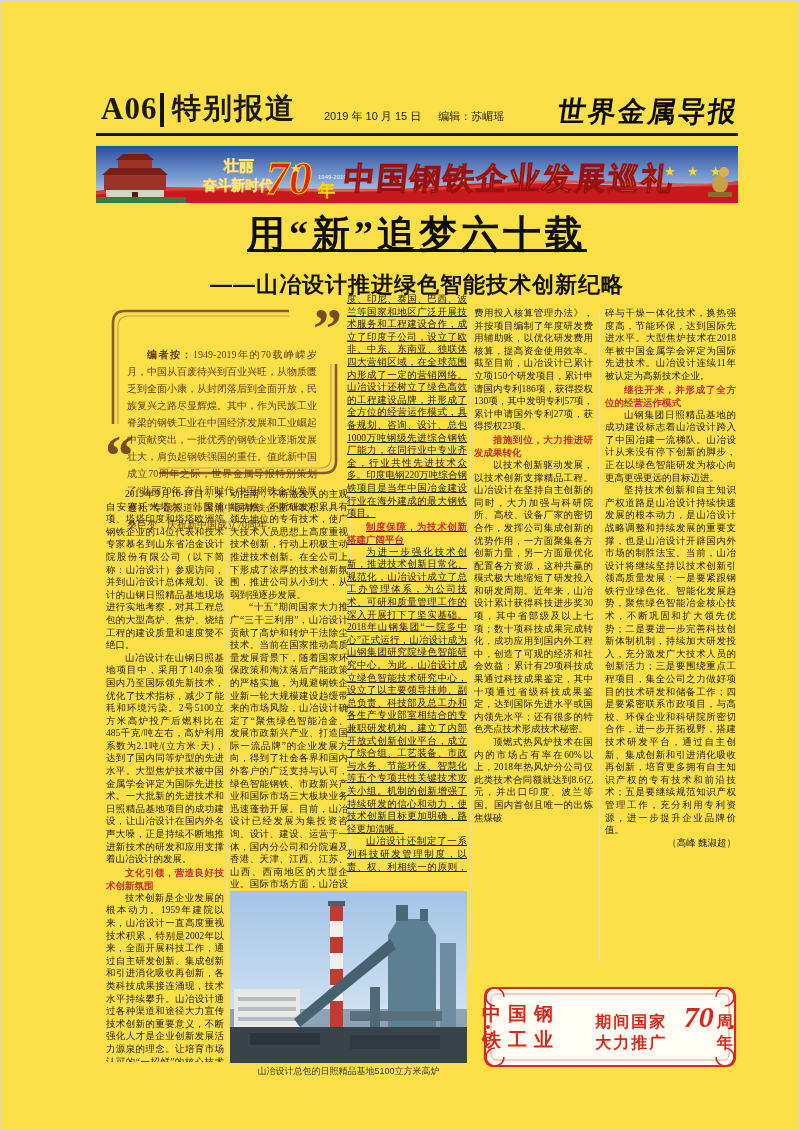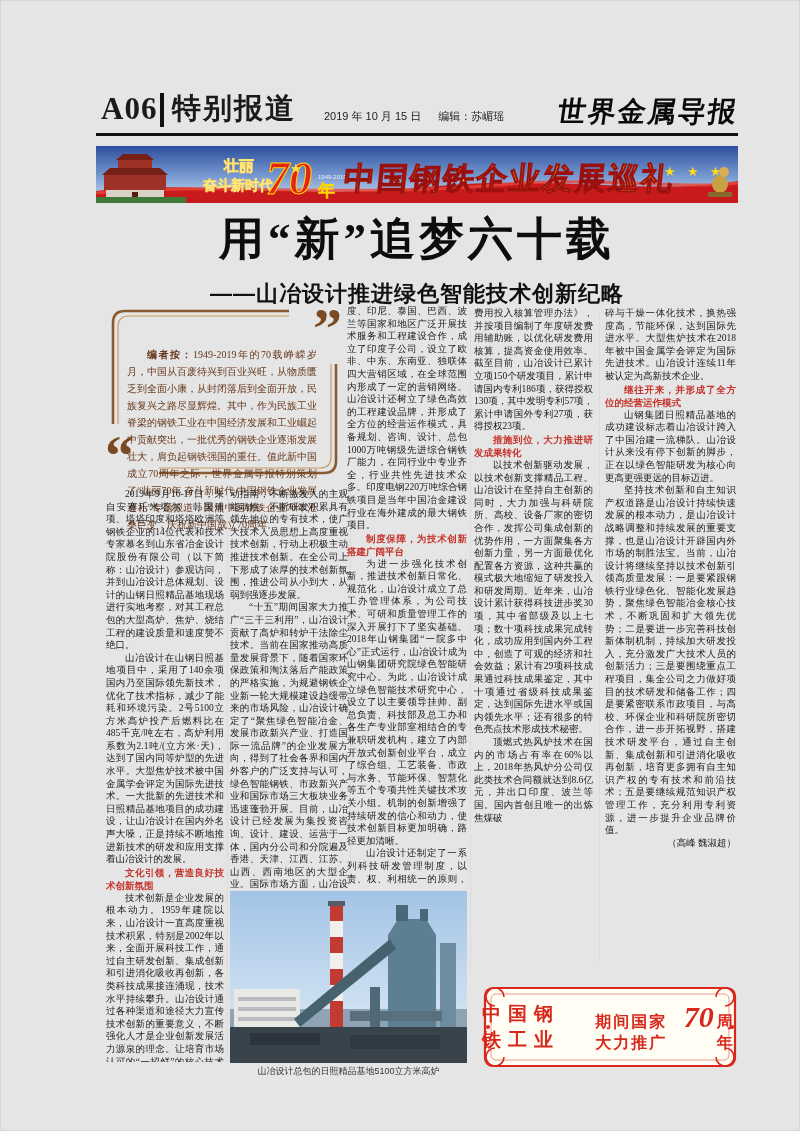--- a/index.html
+++ b/index.html
@@ -1,58 +1,58 @@
 <!DOCTYPE html>
 <html><head>
 <meta charset="utf-8">
 <style>
   html,body{margin:0;padding:0;background:#ffffff;}
-  .page{position:relative;width:800px;height:1131px;margin:0 auto;background:#e5e5e5;
+  .page{position:relative;width:800px;height:1131px;margin:0 auto;background:#fde047;
         border:1px solid #d6d6d6;box-sizing:border-box;overflow:hidden;
         font-family:"Liberation Serif","DejaVu Serif",serif;color:#1a1a1a;}
   
   .masthead{position:absolute;left:95px;top:88px;width:642px;height:44px;}
   .pageno{position:absolute;left:5px;top:2px;font-size:31px;font-weight:900;
           font-family:"Liberation Serif",serif;letter-spacing:1px;}
   .mast-bar{position:absolute;left:64px;top:4px;width:4px;height:34px;background:#111;}
   .section-title{position:absolute;left:76px;top:0px;font-size:29px;font-weight:900;
           font-family:"Liberation Sans","DejaVu Sans",sans-serif;letter-spacing:2px;}
   .dateline{position:absolute;left:228px;top:20px;font-size:11px;
           font-family:"Liberation Sans",sans-serif;color:#222;}
   .dateline span{margin-right:14px;}
   .paper-logo{position:absolute;right:0px;top:4px;font-size:28px;font-weight:900;
           font-family:"Liberation Serif",serif;transform:skewX(-8deg);letter-spacing:2px;color:#0a0a0a;}
   .mast-rule{position:absolute;left:95px;top:132px;width:642px;height:3px;background:#111;}
   
   .banner{position:absolute;left:95px;top:145px;width:642px;height:57px;}
   
   .headline{position:absolute;left:95px;top:206px;width:642px;text-align:center;}
-  .headline h1{margin:2px 0 10px 0;font-size:45px;font-weight:900;letter-spacing:4px;color:#0d0d0d;
-               font-family:"Liberation Serif",serif;}
+  .headline h1{margin:2px 0 10px 0;font-size:38px;font-weight:900;letter-spacing:4px;color:#0d0d0d;
+               font-family:"Liberation Serif",serif;text-decoration:underline;}
   .headline h2{margin:0;font-size:22px;font-weight:800;letter-spacing:1px;color:#111;
                font-family:"Liberation Sans","DejaVu Sans",sans-serif;}
   
   .note{position:absolute;left:102px;top:303px;width:241px;height:175px;}
   .note svg{position:absolute;left:0;top:0;}
   .note .quote{position:absolute;font-family:"Liberation Serif",serif;font-weight:900;color:#7a4a22;line-height:1;}
   .q-tr{right:2px;top:-4px;font-size:58px;}
   .q-bl{left:2px;bottom:-6px;font-size:58px;}
   .note-text{position:absolute;left:24px;top:32px;width:190px;font-size:10px;line-height:17px;
              color:#66381a;text-align:justify;text-indent:2em;}
   .note-text b{font-weight:900;}
   
   .col{position:absolute;font-size:9.5px;line-height:12.6px;text-align:justify;overflow:hidden;color:#191919;}
   .para{margin:0;}
   .indent{text-indent:2em;}
   .subhead{margin:0;color:#c5332b;font-weight:bold;text-indent:2em;
            font-family:"Liberation Sans","DejaVu Sans",sans-serif;font-size:9.5px;line-height:13px;}
   .byline{margin:0;text-align:right;}
   #c1{left:105px;top:487px;width:118px;height:574px;}
   #c2{left:229px;top:487px;width:118px;height:400px;}
-  #c3{left:346px;top:304px;width:120px;height:581px;}
+  #c3{left:346px;top:292px;width:120px;height:581px;text-decoration:underline;}
   #c4{left:473px;top:306px;width:119px;height:670px;}
   #c5{left:604px;top:306px;width:131px;height:660px;}
   .vrule{position:absolute;width:1px;background:#dcdcdc;}
   #r1{left:226px;top:490px;height:566px;}
   #r2{left:349px;top:490px;height:394px;}
   #r3{left:469px;top:309px;height:662px;}
   #r4{left:598px;top:309px;height:652px;}
   
   .photo{position:absolute;left:229px;top:890px;width:237px;height:172px;}
   .caption{position:absolute;left:229px;top:1064px;width:237px;text-align:center;

